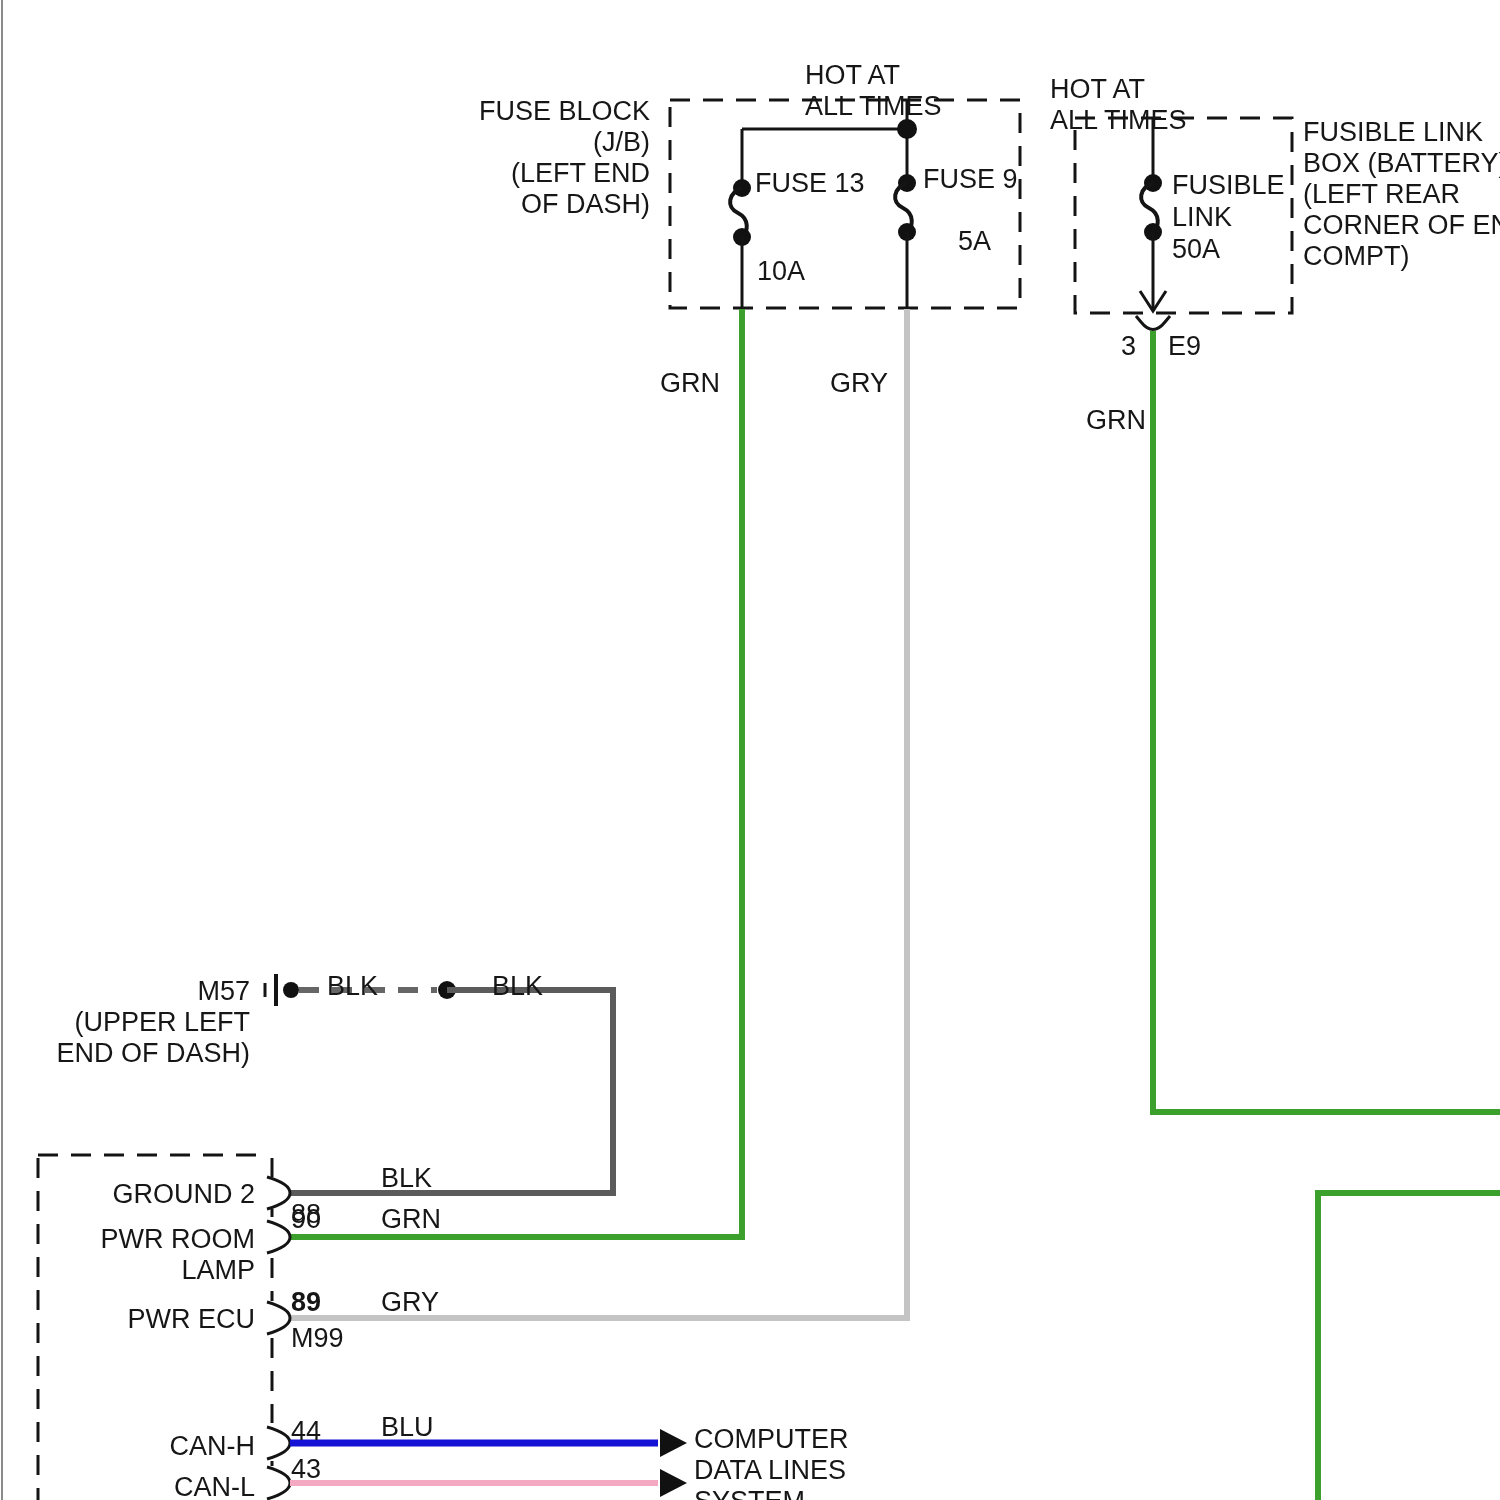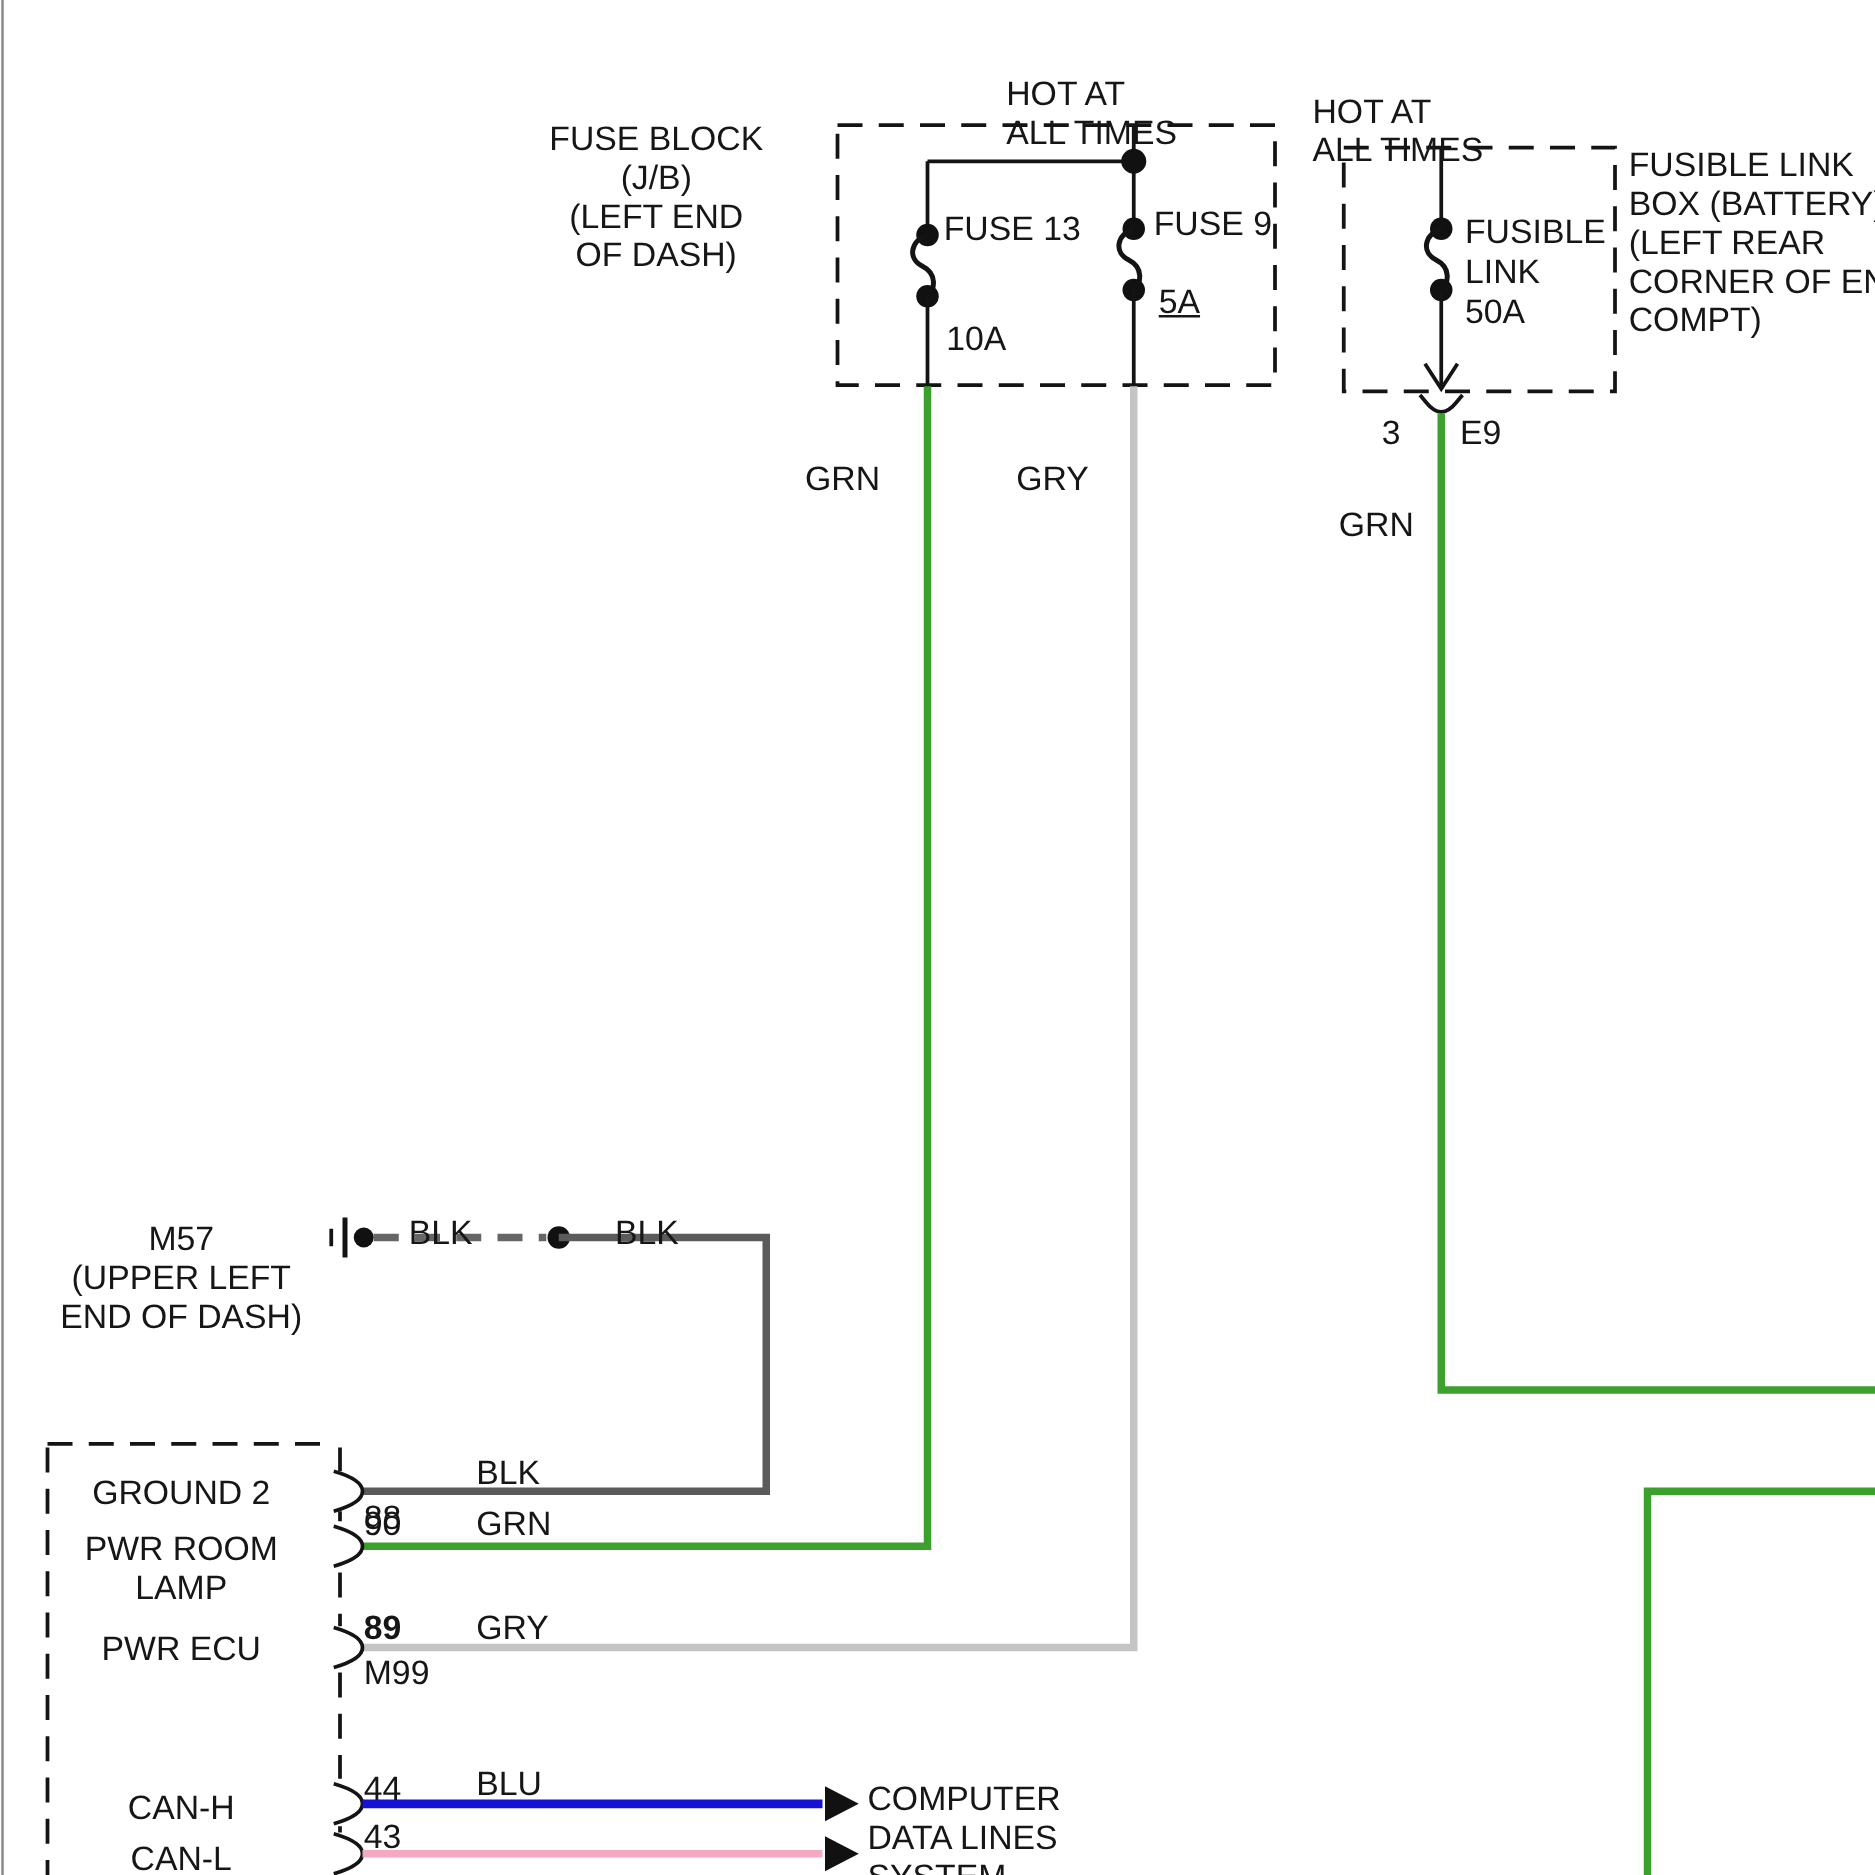--- a/index.html
+++ b/index.html
@@ -6,21 +6,21 @@
   body{
     width:1500px;height:1500px;position:relative;overflow:hidden;
     background:#ffffff;
     font-family:"Liberation Sans", sans-serif;
     color:#161616;
     --c-green:#3CA02C; --c-gray:#C4C4C4; --c-dark:#5B5B5B; --c-dashdark:#666666;
     --c-blue:#1512D6; --c-pink:#F5A8C2; --c-line:#141414; --c-border:#8a8a8a;
   }
   svg.layer{position:absolute;left:0;top:0;}
   .lbl{position:absolute;font-size:27px;line-height:31px;white-space:nowrap;}
-  .r{text-align:center;}
+  .r{text-align:right;}
   .c{text-align:left;margin-top:20px;}
   .lbl span{display:block;}
   
   .ln{stroke:var(--c-line);stroke-width:3;fill:none;}
   .ln4{stroke:var(--c-line);stroke-width:4;fill:none;}
   .dashbox{stroke:var(--c-line);stroke-width:3;fill:none;stroke-dasharray:20 13;}
   .dot{fill:#111111;stroke:none;}
   .tri{fill:#111111;stroke:none;}
   .wire{fill:none;stroke-width:6;}
   .wire-grn{stroke:var(--c-green);}
@@ -105,21 +105,21 @@
 </div>
 
 <div class="lbl c" style="left:805px;top:40px;width:200px;">
   <span>HOT AT</span>
   <span>ALL TIMES</span>
 </div>
 
 <div class="lbl" style="left:755px;top:168px;">FUSE 13</div>
 <div class="lbl" style="left:757px;top:230px;margin-top:26px;">10A</div>
 <div class="lbl" style="left:923px;top:164px;">FUSE 9</div>
-<div class="lbl" style="left:927px;top:226px;text-decoration:underline;">5A</div>
+<div class="lbl" style="left:958px;top:226px;">5A</div>
 
 <div class="lbl r" style="left:628px;top:368px;width:92px;">GRN</div>
 <div class="lbl r" style="left:796px;top:368px;width:92px;">GRY</div>
 
 <div class="lbl c" style="left:1050px;top:54px;width:200px;">
   <span>HOT AT</span>
   <span>ALL TIMES</span>
 </div>
 
 <div class="lbl" style="left:1172px;top:169px;line-height:32px;">

